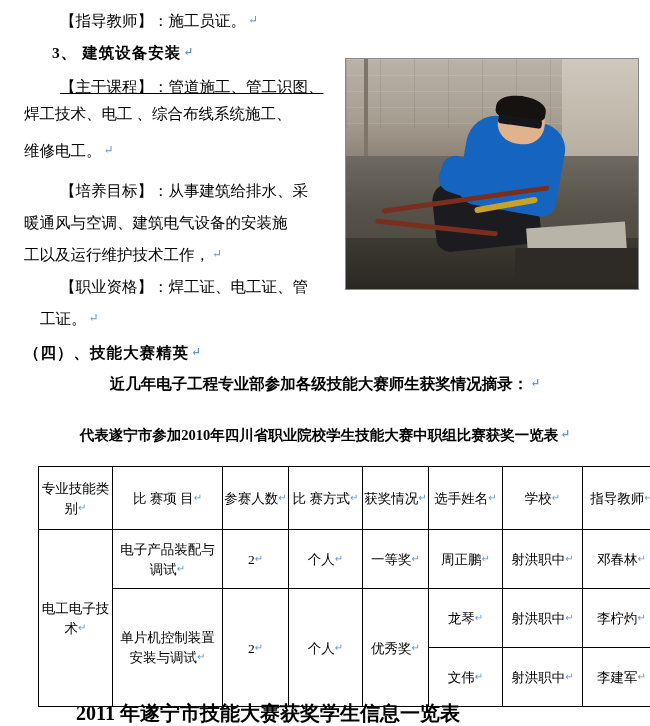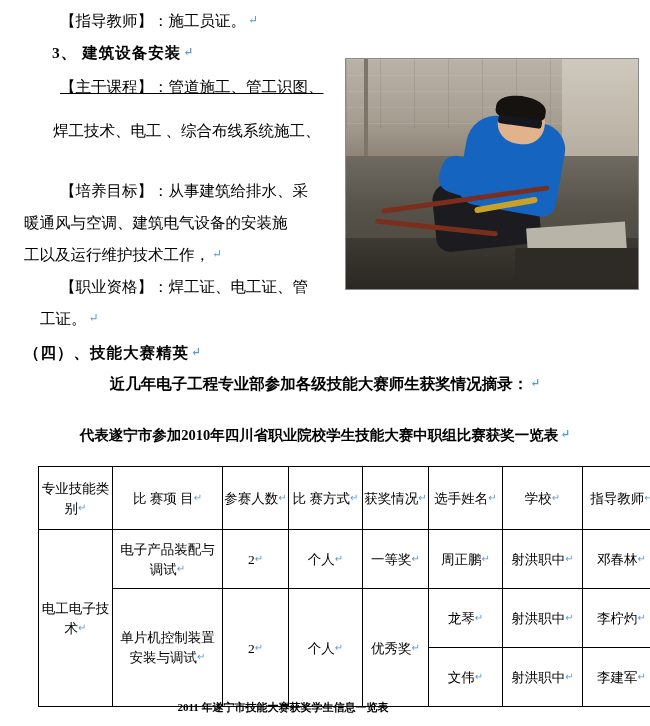--- a/index.html
+++ b/index.html
@@ -204,37 +204,37 @@
     font-size: 10px;
     vertical-align: 2px;
   }
   .footer-title {
     position: absolute;
     left: 0;
     top: 700px;
     width: 536px;
     text-align: center;
     font-weight: bold;
-    font-size: 11px;
-    padding-left: 15px;
+    font-size: 20px;
   }
 </style>
 </head>
 <body>
 
 <div class="page">
 
   <div class="para" style="left:60px; top:2px;"><span>【指导教师】：施工员证。</span><span class="pilcrow">↵</span></div>
 
   <div class="para bold" style="left:52px; top:34px; letter-spacing:1px;"><span>3、  建筑设备安装</span><span class="pilcrow">↵</span></div>
 
   <div class="para" style="left:60px; top:68px;text-decoration:underline;"><span>【主干课程】：管道施工、管工识图、</span></div>
 
-  <div class="para" style="left:24px; top:112px;margin-left:29px;"><span>焊工技术、电工 、综合布线系统施工、</span></div>
-
+  <div class="para" style="left:24px; top:95px;"><span>焊工技术、电工 、综合布线系统施工、</span></div>
+
+  <div class="para" style="left:24px; top:132px;"><span>维修电工。</span><span class="pilcrow">↵</span></div>
 
   <div class="para" style="left:24px; top:204px;"><span>暖通风与空调、建筑电气设备的安装施</span></div>
 
   <div class="para" style="left:60px; top:172px;"><span>【培养目标】：从事建筑给排水、采</span></div>
 
   <div class="para" style="left:24px; top:236px;"><span>工以及运行维护技术工作，</span><span class="pilcrow">↵</span></div>
 
   <div class="para" style="left:60px; top:268px;"><span>【职业资格】：焊工证、电工证、管</span></div>
 
   <div class="para" style="left:40px; top:300px;"><span>工证。</span><span class="pilcrow">↵</span></div>

